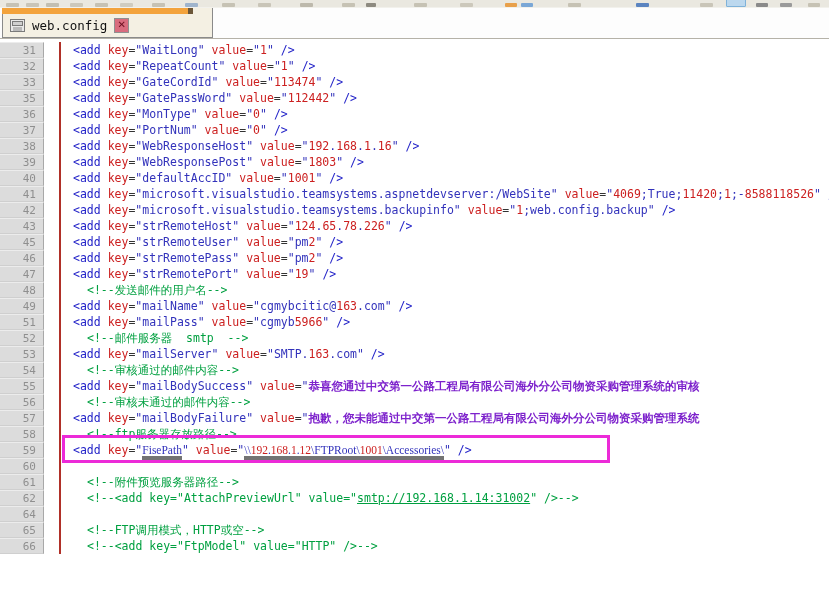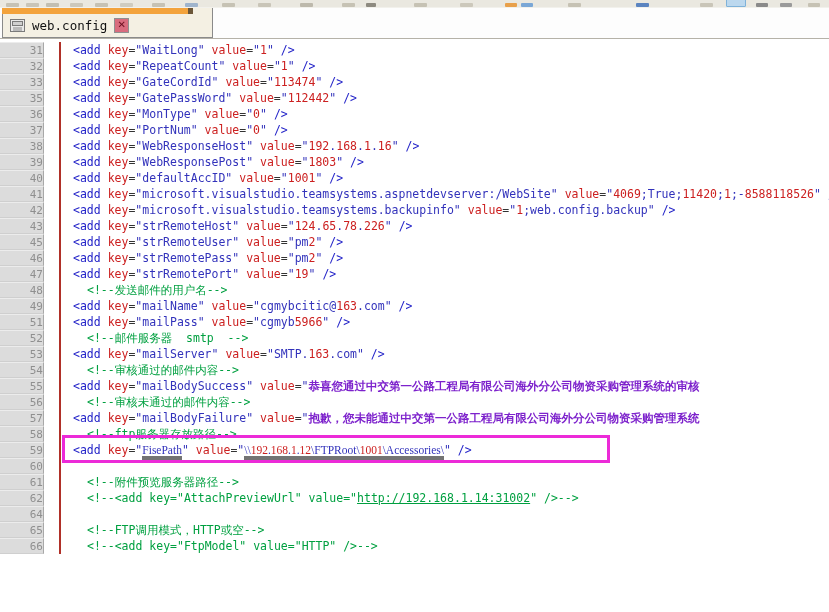--- a/index.html
+++ b/index.html
@@ -19,21 +19,21 @@
        background:#f3a33c;border-right:5px solid #6b5638;}
   .tab-label{font-size:12.5px;color:#111;white-space:pre;}
   .tab-close{width:13px;height:13px;background:#d96c7e;border:1px solid #909090;
        color:#6d1021;font-size:10px;line-height:11px;text-align:center;cursor:pointer;
        font-family:"DejaVu Sans","Liberation Sans",sans-serif;font-weight:bold;}
 
   
   .editor{position:relative;height:575px;border-top:1px solid #b5b2a8;background:#fff;padding-top:3px;}
   .row{display:flex;height:16px;line-height:16px;font-size:11.5px;}
   .gnum{width:44px;flex:0 0 44px;background:#dcdcdc;color:#8f8f8f;text-align:right;
-       font-size:11px;box-sizing:border-box;
+       padding-right:7px;font-size:11px;box-sizing:border-box;
        border-top:1px solid #ececec;border-bottom:1px solid #cfcfcf;border-right:1px solid #a8a8a8;}
   .gmargin{width:15px;flex:0 0 15px;background:#fff;border-right:2px solid #b03028;}
   .code{padding-left:12px;white-space:pre;color:#222;position:relative;flex:1 1 auto;overflow:visible;}
 
   
   .code i{font-style:normal;}
   .t{color:#2323c8;}            
   .a{color:#cc2020;}            
   .e{color:#333333;}            
   .s{color:#3232bb;}            
@@ -232,21 +232,21 @@
         <div class="code"></div>
       </div>
       <div class="row">
         <div class="gnum">61</div>
         <div class="gmargin"></div>
         <div class="code"><i class="m">&lt;!--附件预览服务器路径--&gt;</i></div>
       </div>
       <div class="row">
         <div class="gnum">62</div>
         <div class="gmargin"></div>
-        <div class="code"><i class="m">&lt;!--&lt;add key="AttachPreviewUrl" value="<i class="u">http://192.168.1.14:31002</i>" /&gt;--&gt;</i></div>
+        <div class="code"><i class="m">&lt;!--&lt;add key="AttachPreviewUrl" value="<i class="u">smtp://192.168.1.14:31002</i>" /&gt;--&gt;</i></div>
       </div>
       <div class="row">
         <div class="gnum">64</div>
         <div class="gmargin"></div>
         <div class="code"></div>
       </div>
       <div class="row">
         <div class="gnum">65</div>
         <div class="gmargin"></div>
         <div class="code"><i class="m">&lt;!--FTP调用模式，HTTP或空--&gt;</i></div>

